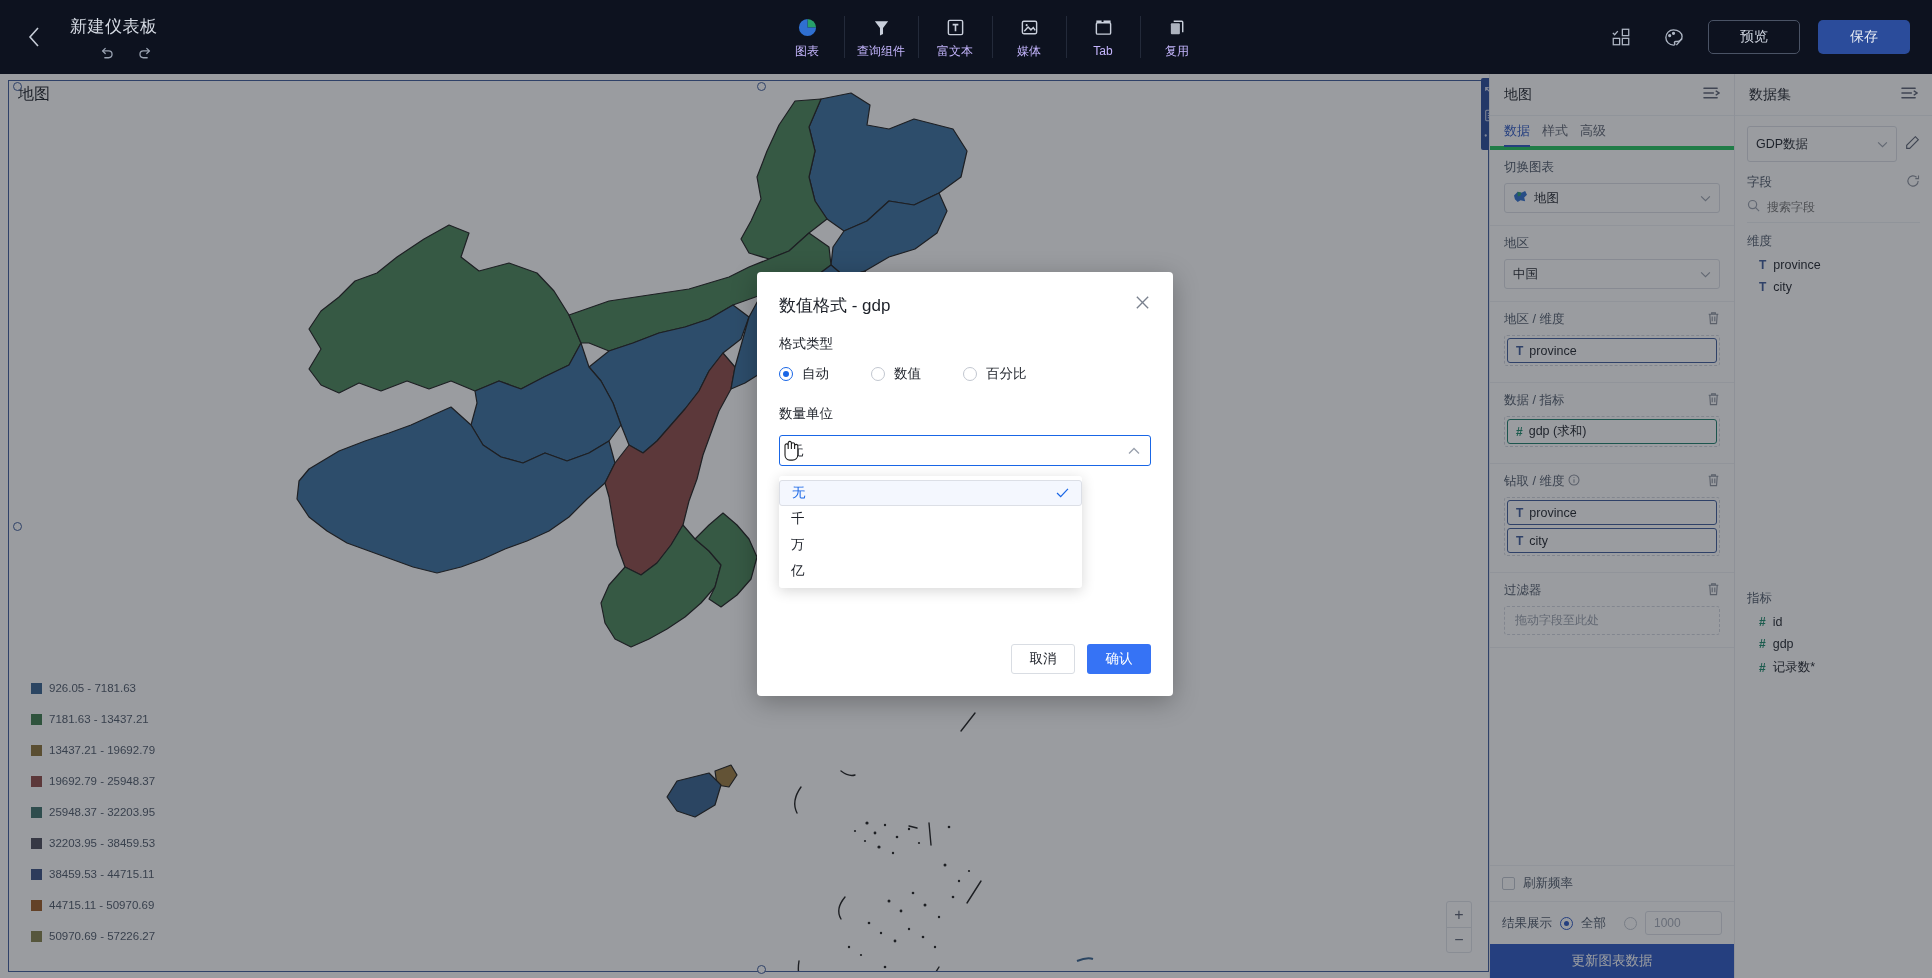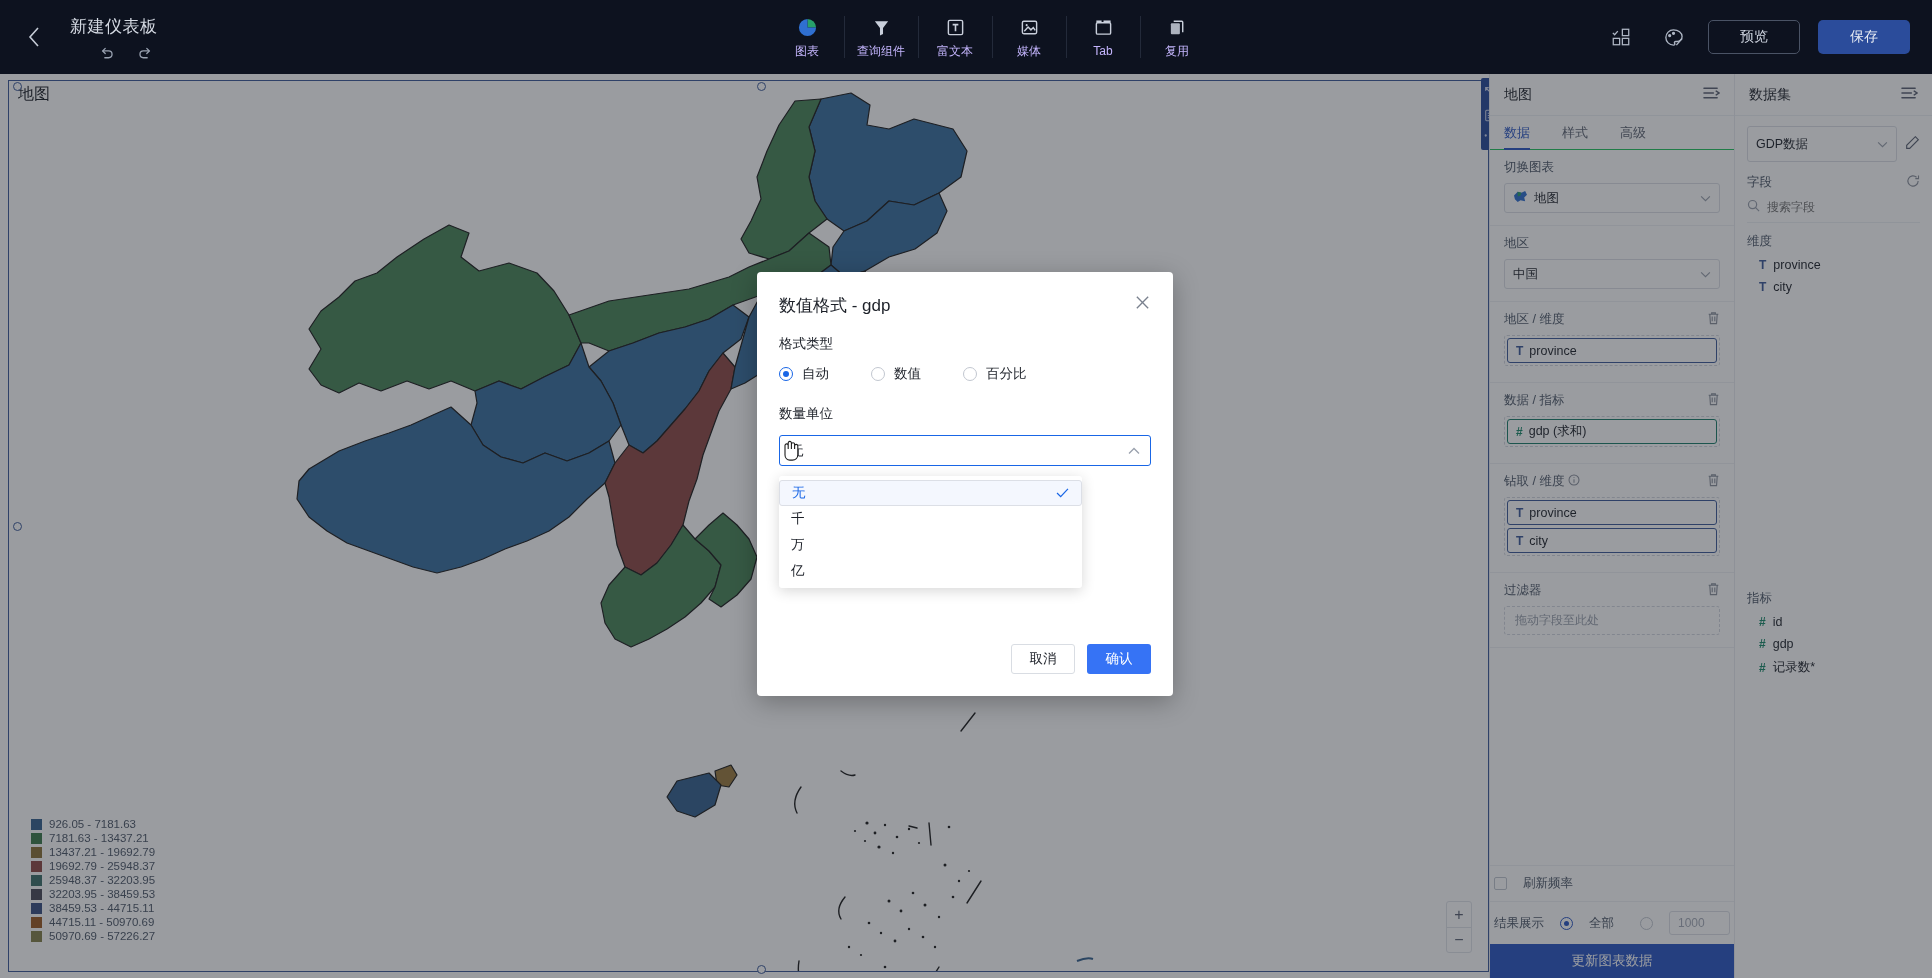--- a/index.html
+++ b/index.html
@@ -99,21 +99,21 @@
   .h-ml { left: 4px;  top: 441px; }
   .h-bc { left: 748px; top: 884px; }
 
   
   .mapwrap { position:absolute; inset:0; overflow:hidden; }
   .mapwrap svg { position:absolute; left:0; top:0; }
 
   
   .legend {
     position: absolute; left: 22px; bottom: 28px;
-    display: flex; flex-direction: column; gap: 1px;
+    display: flex; flex-direction: column; gap: 18px;
   }
   .leg-row { display: flex; align-items: center; gap: 7px; height: 13px; }
   .leg-sw { width: 11px; height: 11px; flex: none; }
   .leg-tx { font-size: 11.5px; color: #4e5969; line-height: 13px; white-space: nowrap;}
 
   
   .zoomctl {
     position: absolute; right: 16px; bottom: 18px;
     width: 26px; border: 1px solid #e0e3ea;
     border-radius: 3px; overflow: hidden; background: #fff;
@@ -145,22 +145,22 @@
     border-left: 1px solid #e9ecf1;
     display: flex; flex-direction: column;
   }
   .cfg-head {
     height: 42px; display: flex; align-items: center;
     justify-content: space-between; padding: 0 14px;
     border-bottom: 1px solid #edf0f4;
   }
   .cfg-head .t { font-size: 14px; color: #1d2129; }
   .cfg-tabs {
-    height: 34px; display: flex; gap: 32px;
-    padding: 0 14px; border-bottom: 1px solid #22c55e;
+    height: 34px; display: flex; gap: 12px;
+    padding: 0 14px; border-bottom: 4px solid #22c55e;
   }
   .cfg-tab {
     font-size: 13px; color: #5f6674; position: relative;
     display:flex; align-items:center; cursor:pointer;
   }
   .cfg-tab.active { color: #2b57c4; }
   .cfg-tab.active::after {
     content:""; position:absolute; left:0; right:0; bottom:-1px;
     height: 2px; background: #2b57c4;
   }
@@ -188,21 +188,21 @@
   .chip.mea { border: 1px solid #1b7f6b; background:#fff; }
   .chip .tok { font-size: 12px; font-weight: bold; }
   .chip.dim .tok { color: #3c5a9a; }
   .chip.mea .tok { color: #1b8a6b; }
   .dropzone {
     border: 1px dashed #d4d8e0; border-radius: 3px;
     height: 29px; display:flex; align-items:center;
     padding: 0 10px; font-size: 12px; color: #9aa1ad;
   }
   .cfg-foot { border-top: 1px solid #eef1f5; }
-  .rowline { display:flex; align-items:center; gap:16px; padding: 9px 4px; font-size:12.5px; color:#4e5969;text-align:right;}
+  .rowline { display:flex; align-items:center; gap:8px; padding: 9px 12px; font-size:12.5px; color:#4e5969;text-align:right;}
   .cbx { width: 13px; height: 13px; border: 1px solid #c2c7d0; border-radius: 2px; background:#fff;}
   .radio { width: 13px; height: 13px; border: 1px solid #c2c7d0; border-radius:50%; background:#fff; position:relative; flex:none;}
   .radio.on { border-color:#2b57c4; }
   .radio.on::after { content:""; position:absolute; left:3px; top:3px; width:5px; height:5px; border-radius:50%; background:#2b57c4; }
   .numbox { flex:1; height: 24px; border:1px solid #dcdfe6; border-radius:3px; display:flex; align-items:center; padding:0 8px; font-size:12px; color:#a6acb8;}
   .btn-update {
     margin: 0; height: 34px; background: #2b57c4; color:#fff;
     font-size: 13.5px; display:flex; align-items:center;
     justify-content:center; cursor:pointer;
   }

